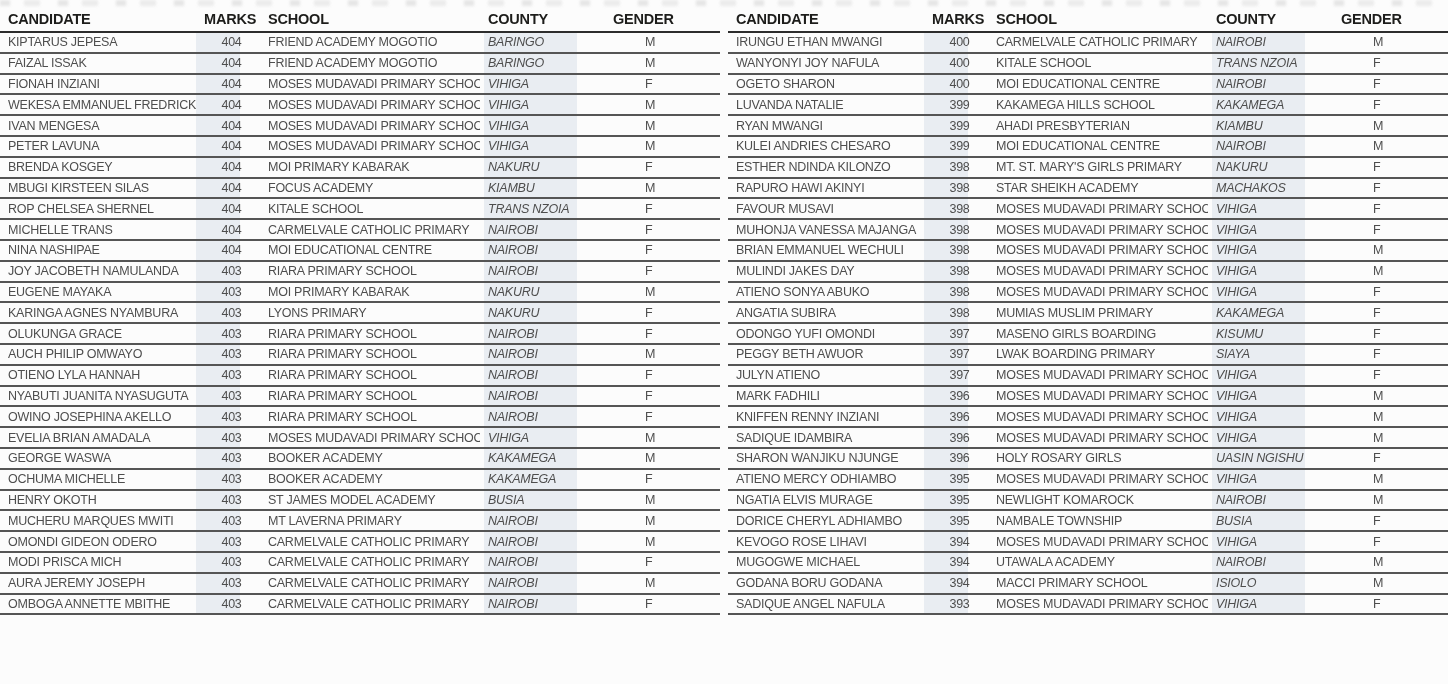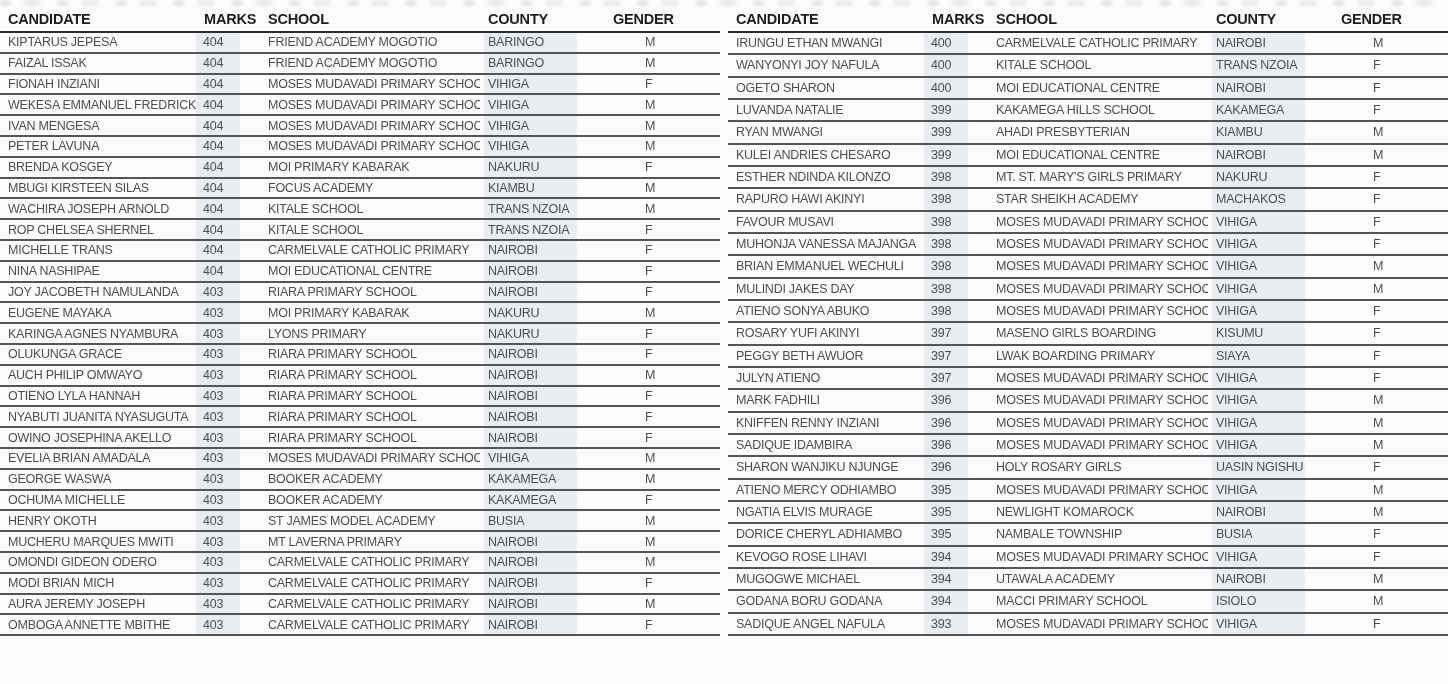--- a/index.html
+++ b/index.html
@@ -55,23 +55,25 @@
     font-size:12.5px;color:var(--body-text);
     border-bottom:2px solid var(--rule);
     padding:0 0 0 8px;
     white-space:nowrap;overflow:hidden;
     font-stretch:condensed;
     vertical-align:middle;
   }
   tbody td.col-marks{
     padding-left:7px;
     background:linear-gradient(to right, var(--band) 0 44px, rgba(0,0,0,0) 44px);
+    text-align:center;
   }
   tbody td.col-county{
     background:linear-gradient(to right, rgba(0,0,0,0) 0 4px, var(--band) 4px 97px, rgba(0,0,0,0) 97px);
+    font-style:italic;
   }
   tbody td.col-gender{padding-left:37px;}
 </style>
 </head>
 <body>
 
 <div class="top-artifact"></div>
 
 <div class="tables">
 
@@ -143,31 +145,24 @@
           <td class="col-gender">F</td>
         </tr>
         <tr>
           <td class="col-candidate">MBUGI KIRSTEEN SILAS</td>
           <td class="col-marks">404</td>
           <td class="col-school">FOCUS ACADEMY</td>
           <td class="col-county">KIAMBU</td>
           <td class="col-gender">M</td>
         </tr>
         <tr>
-          <td class="col-candidate">WACHIRA JOSEPH ARNOLD</td>
+          <td class="col-candidate">ROP CHELSEA SHERNEL</td>
           <td class="col-marks">404</td>
           <td class="col-school">KITALE SCHOOL</td>
           <td class="col-county">TRANS NZOIA</td>
-          <td class="col-gender">M</td>
-        </tr>
-        <tr>
-          <td class="col-candidate">ROP CHELSEA SHERNEL</td>
-          <td class="col-marks">404</td>
-          <td class="col-school">KITALE SCHOOL</td>
-          <td class="col-county">TRANS NZOIA</td>
           <td class="col-gender">F</td>
         </tr>
         <tr>
           <td class="col-candidate">MICHELLE TRANS</td>
           <td class="col-marks">404</td>
           <td class="col-school">CARMELVALE CATHOLIC PRIMARY</td>
           <td class="col-county">NAIROBI</td>
           <td class="col-gender">F</td>
         </tr>
         <tr>
@@ -269,21 +264,21 @@
           <td class="col-gender">M</td>
         </tr>
         <tr>
           <td class="col-candidate">OMONDI GIDEON ODERO</td>
           <td class="col-marks">403</td>
           <td class="col-school">CARMELVALE CATHOLIC PRIMARY</td>
           <td class="col-county">NAIROBI</td>
           <td class="col-gender">M</td>
         </tr>
         <tr>
-          <td class="col-candidate">MODI BRIAN MICH</td>
+          <td class="col-candidate">MODI PRISCA MICH</td>
           <td class="col-marks">403</td>
           <td class="col-school">CARMELVALE CATHOLIC PRIMARY</td>
           <td class="col-county">NAIROBI</td>
           <td class="col-gender">F</td>
         </tr>
         <tr>
           <td class="col-candidate">AURA JEREMY JOSEPH</td>
           <td class="col-marks">403</td>
           <td class="col-school">CARMELVALE CATHOLIC PRIMARY</td>
           <td class="col-county">NAIROBI</td>
@@ -402,21 +397,28 @@
           <td class="col-gender">M</td>
         </tr>
         <tr>
           <td class="col-candidate">ATIENO SONYA ABUKO</td>
           <td class="col-marks">398</td>
           <td class="col-school">MOSES MUDAVADI PRIMARY SCHOOL</td>
           <td class="col-county">VIHIGA</td>
           <td class="col-gender">F</td>
         </tr>
         <tr>
-          <td class="col-candidate">ROSARY YUFI AKINYI</td>
+          <td class="col-candidate">ANGATIA SUBIRA</td>
+          <td class="col-marks">398</td>
+          <td class="col-school">MUMIAS MUSLIM PRIMARY</td>
+          <td class="col-county">KAKAMEGA</td>
+          <td class="col-gender">F</td>
+        </tr>
+        <tr>
+          <td class="col-candidate">ODONGO YUFI OMONDI</td>
           <td class="col-marks">397</td>
           <td class="col-school">MASENO GIRLS BOARDING</td>
           <td class="col-county">KISUMU</td>
           <td class="col-gender">F</td>
         </tr>
         <tr>
           <td class="col-candidate">PEGGY BETH AWUOR</td>
           <td class="col-marks">397</td>
           <td class="col-school">LWAK BOARDING PRIMARY</td>
           <td class="col-county">SIAYA</td>

